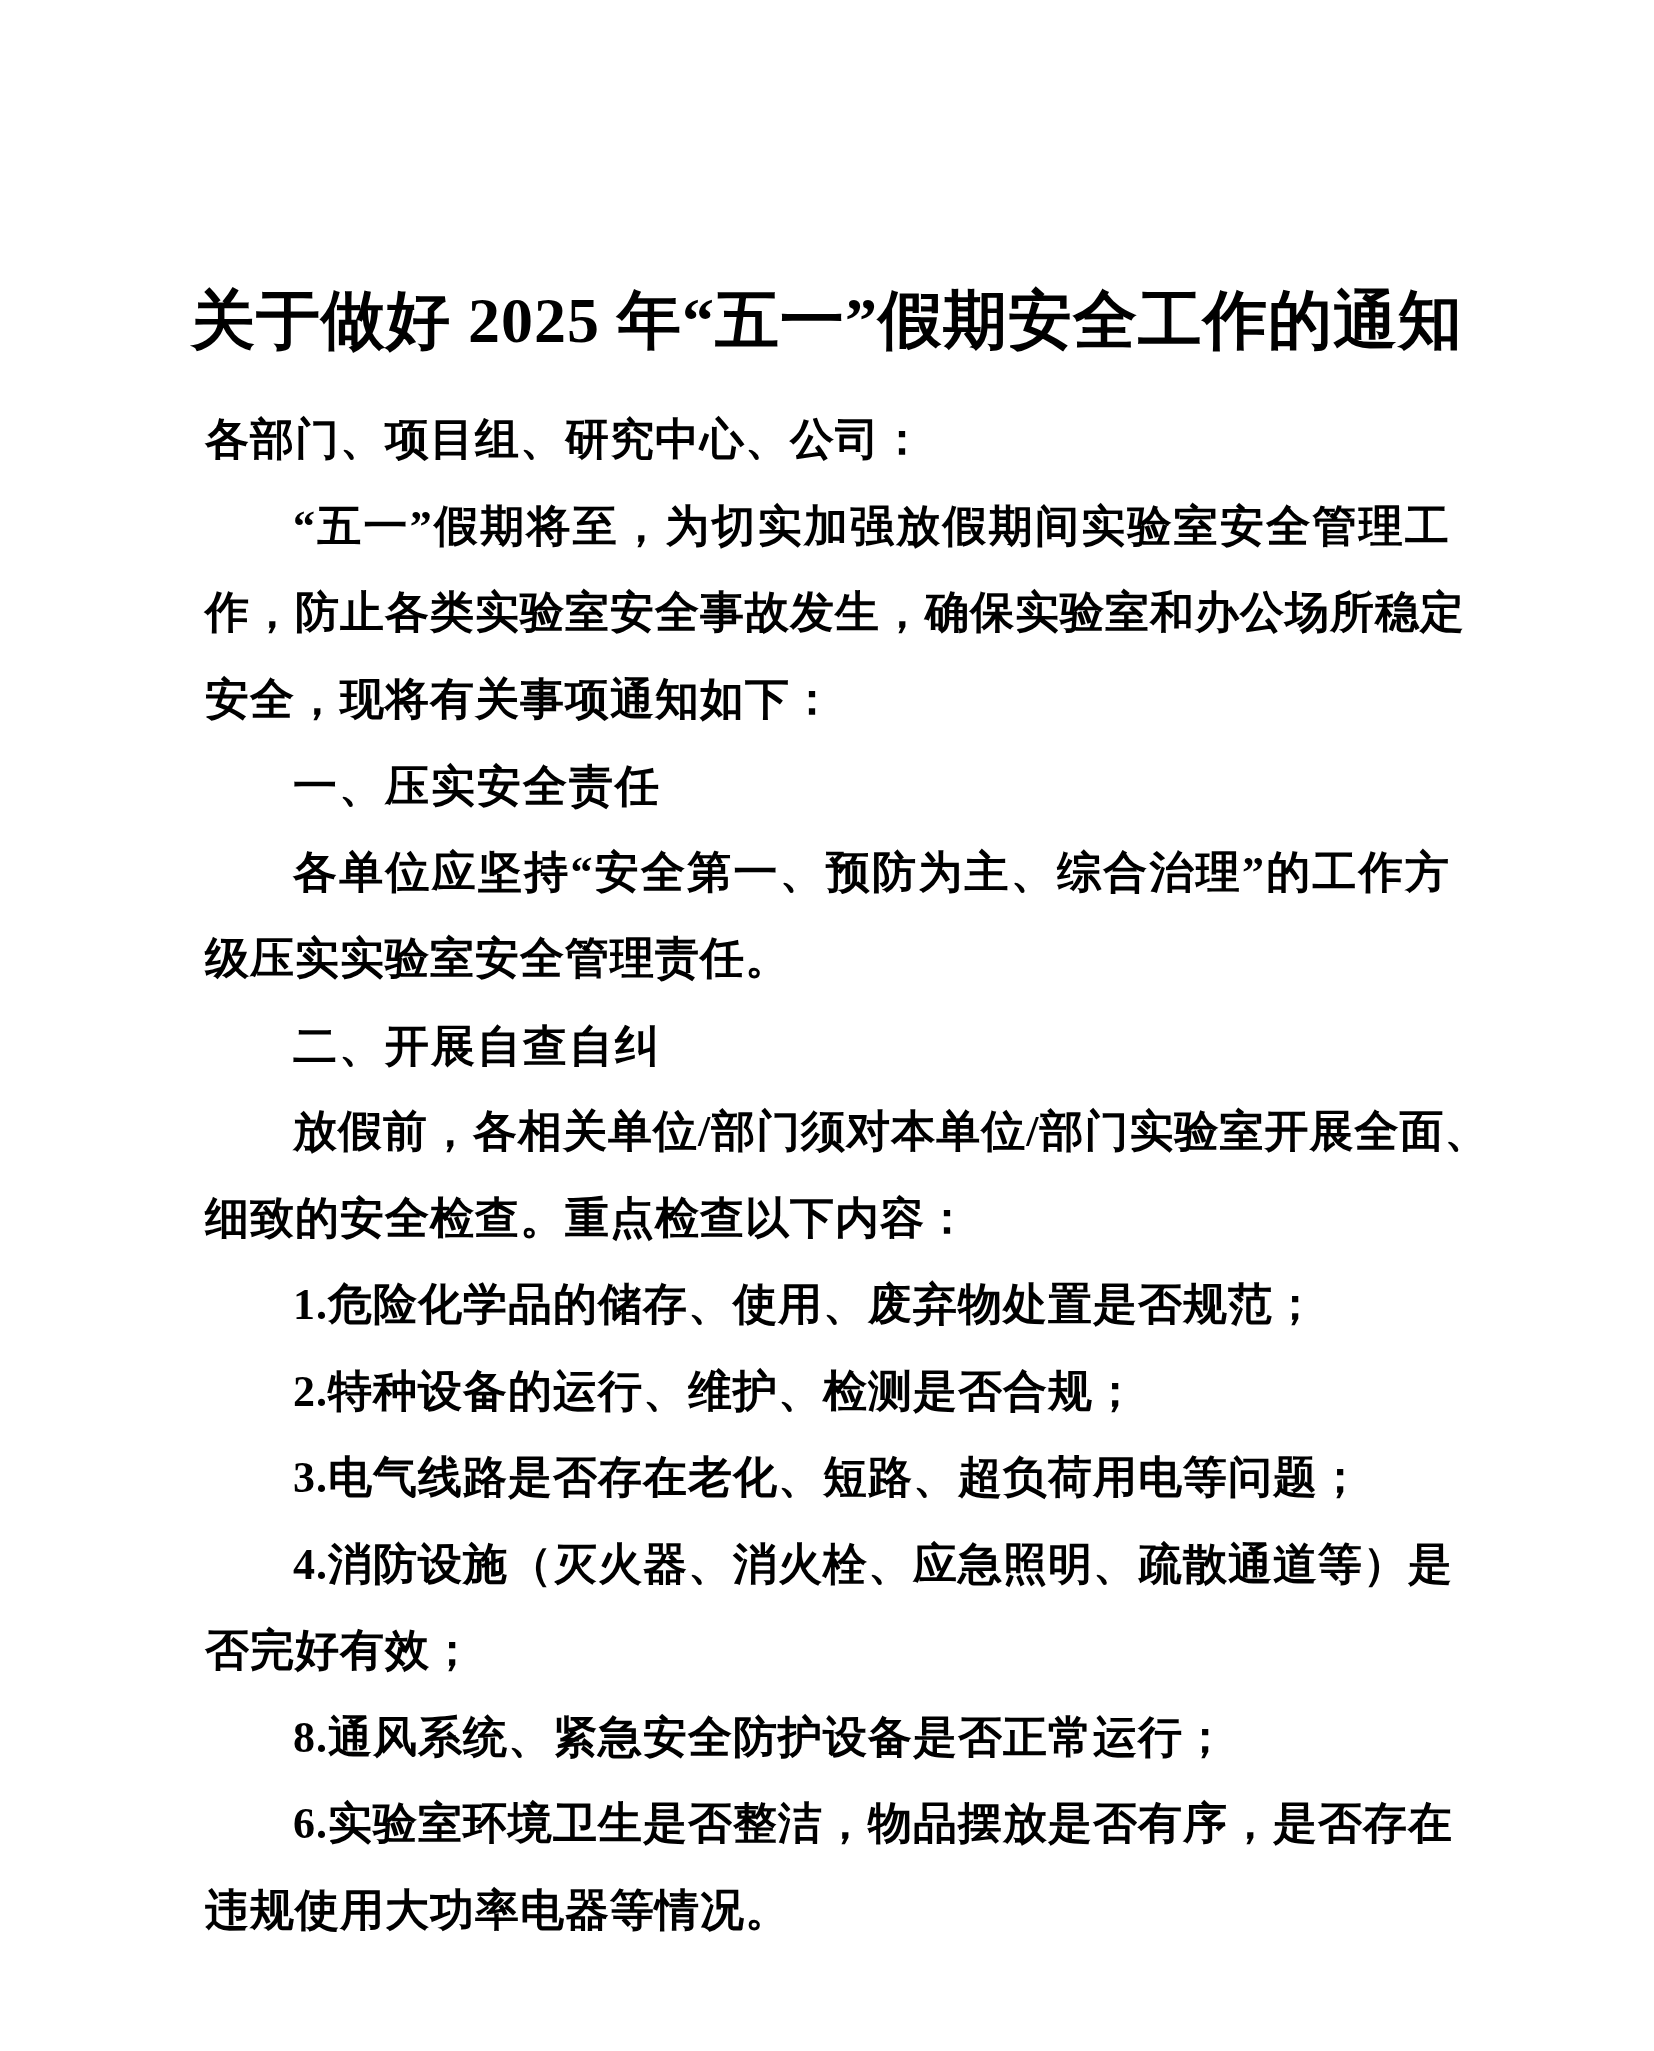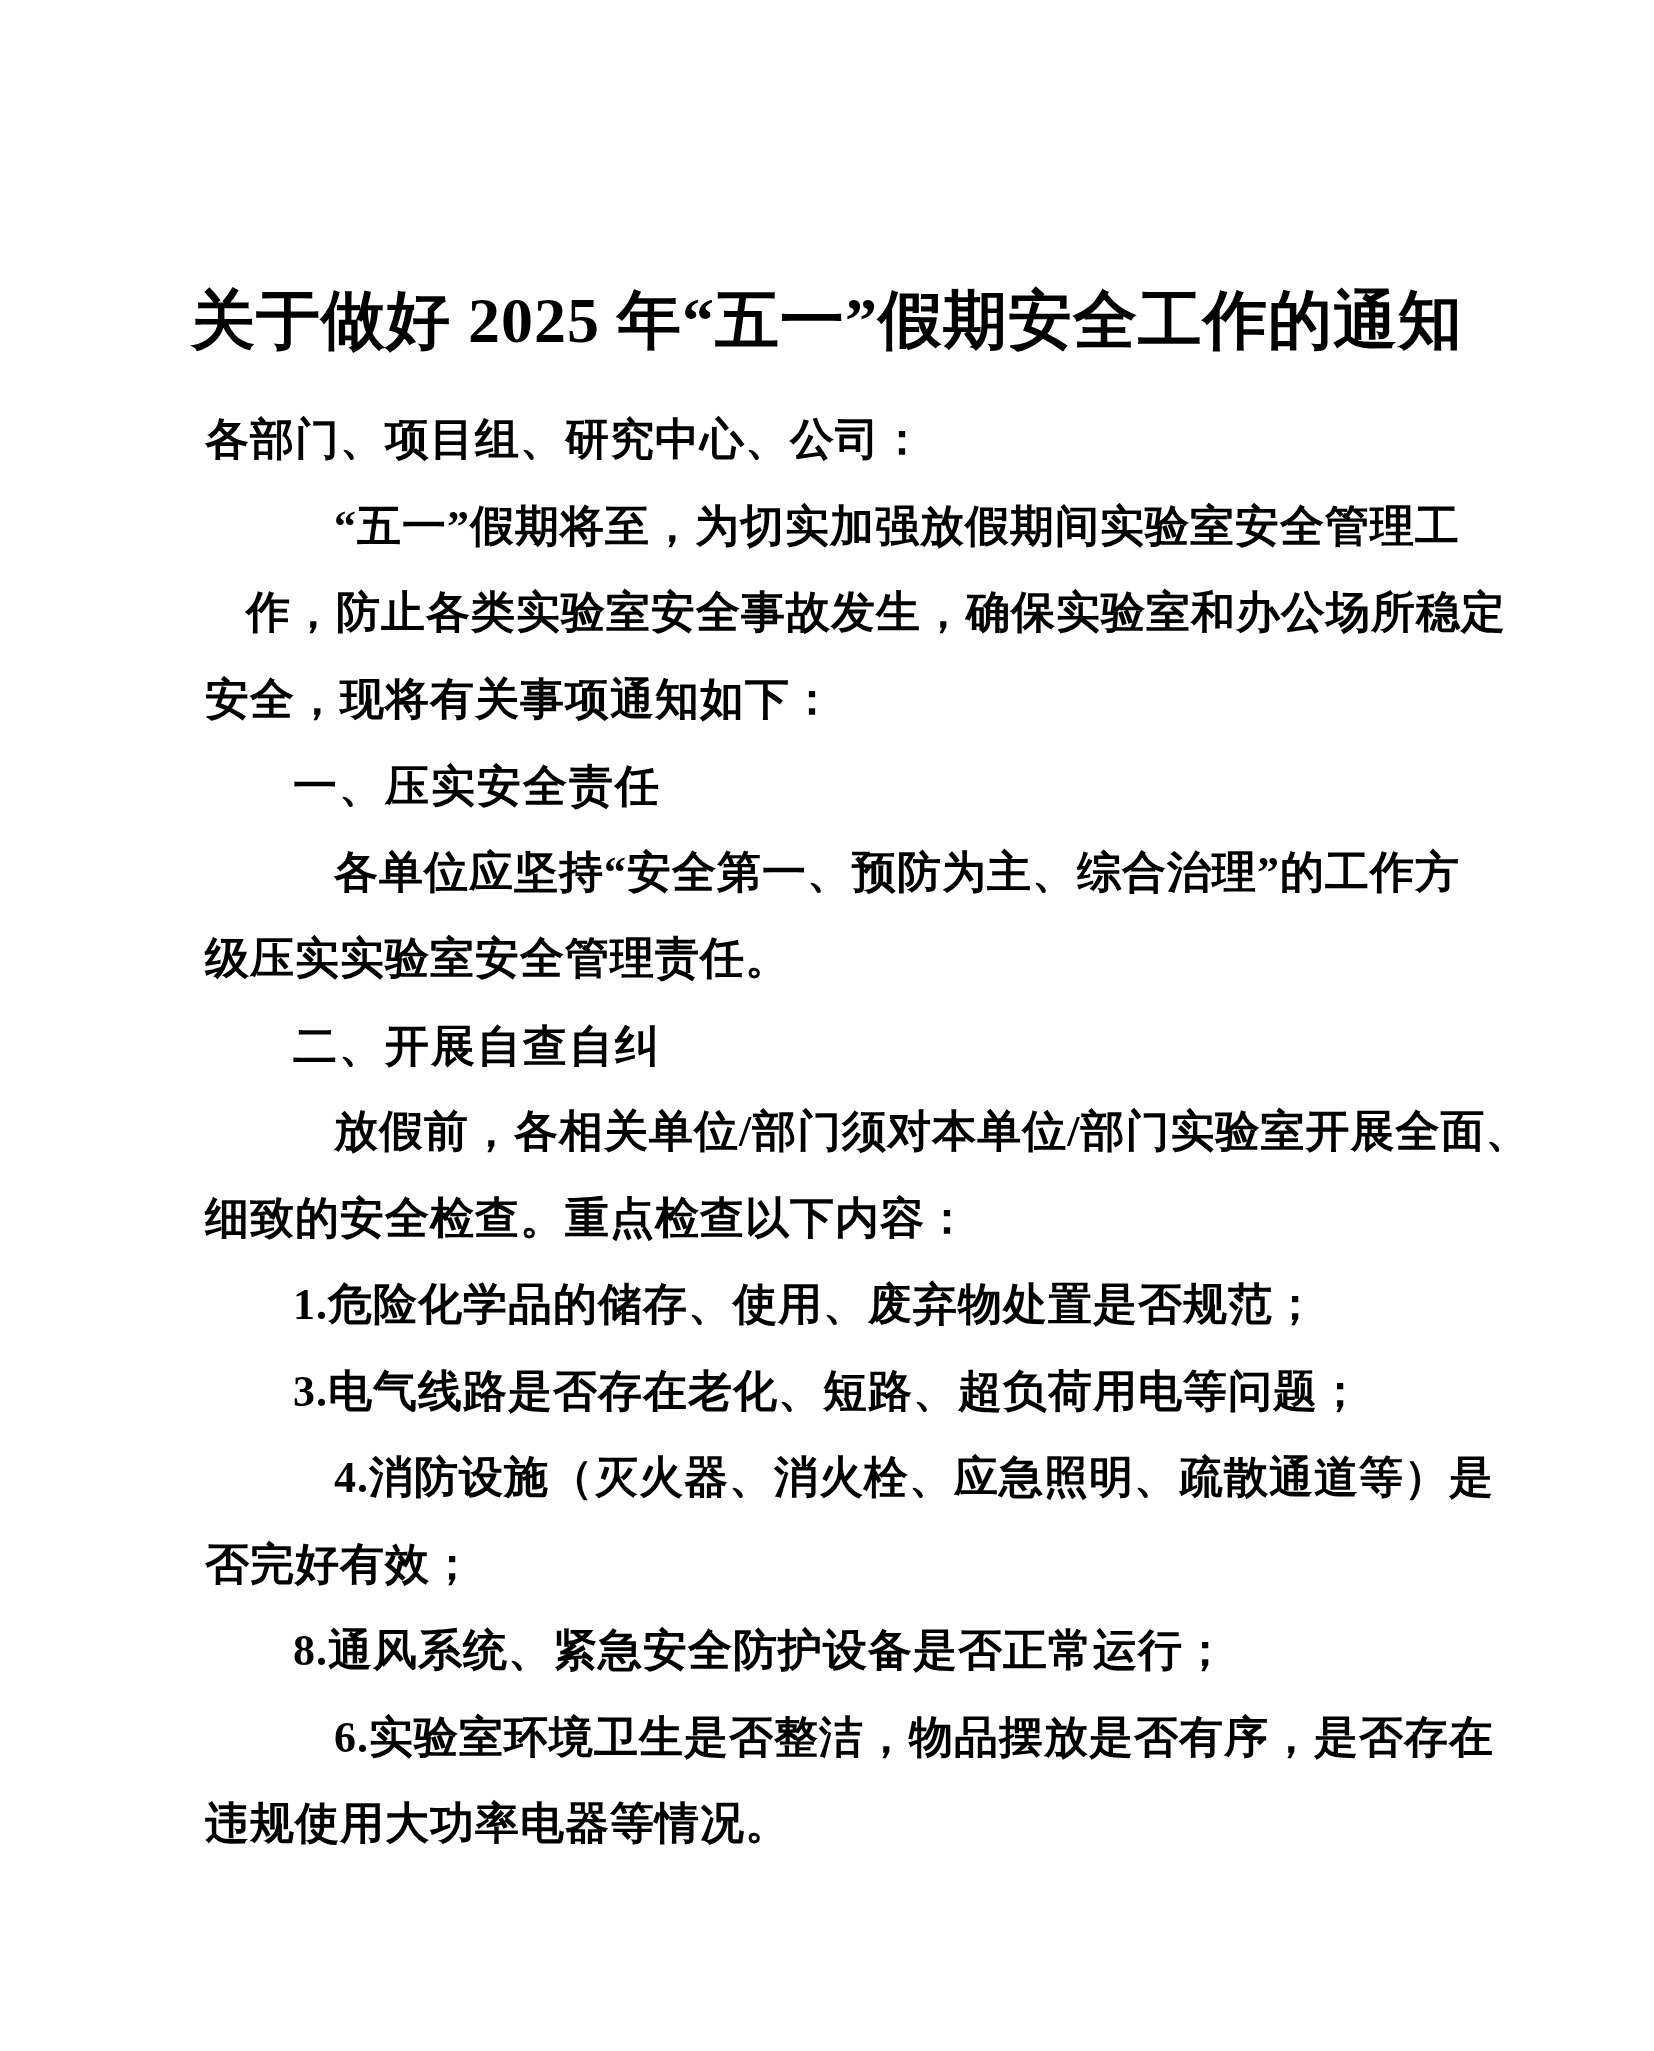--- a/index.html
+++ b/index.html
@@ -44,21 +44,20 @@
     white-space: nowrap;
     letter-spacing: 1px;
     font-weight: bold;
   }
   .line.indent {
     padding-left: 88px;
   }
   .line.full {
     text-align: justify;
     text-align-last: justify;
-    margin-left: 41px;
   }
   .line.heading {
     font-family: Liberation Sans, sans-serif;
     font-weight: 700;
     letter-spacing: 2px;
   }
 </style>
 </head>
 <body>
 
@@ -69,20 +68,21 @@
       <div class="line body indent full">“五一”假期将至，为切实加强放假期间实验室安全管理工</div>
       <div class="line body full">作，防止各类实验室安全事故发生，确保实验室和办公场所稳定</div>
       <div class="line body">安全，现将有关事项通知如下：</div>
       <div class="line heading indent">一、压实安全责任</div>
       <div class="line body indent full">各单位应坚持“安全第一、预防为主、综合治理”的工作方</div>
       <div class="line body">级压实实验室安全管理责任。</div>
       <div class="line heading indent">二、开展自查自纠</div>
       <div class="line body indent full">放假前，各相关单位/部门须对本单位/部门实验室开展全面、</div>
       <div class="line body">细致的安全检查。重点检查以下内容：</div>
       <div class="line body indent">1.危险化学品的储存、使用、废弃物处置是否规范；</div>
+      <div class="line body indent">2.特种设备的运行、维护、检测是否合规；</div>
       <div class="line body indent">3.电气线路是否存在老化、短路、超负荷用电等问题；</div>
       <div class="line body indent full">4.消防设施（灭火器、消火栓、应急照明、疏散通道等）是</div>
       <div class="line body">否完好有效；</div>
       <div class="line body indent">8.通风系统、紧急安全防护设备是否正常运行；</div>
       <div class="line body indent full">6.实验室环境卫生是否整洁，物品摆放是否有序，是否存在</div>
       <div class="line body">违规使用大功率电器等情况。</div>
     </div>
 </div>
 
 </body></html>

